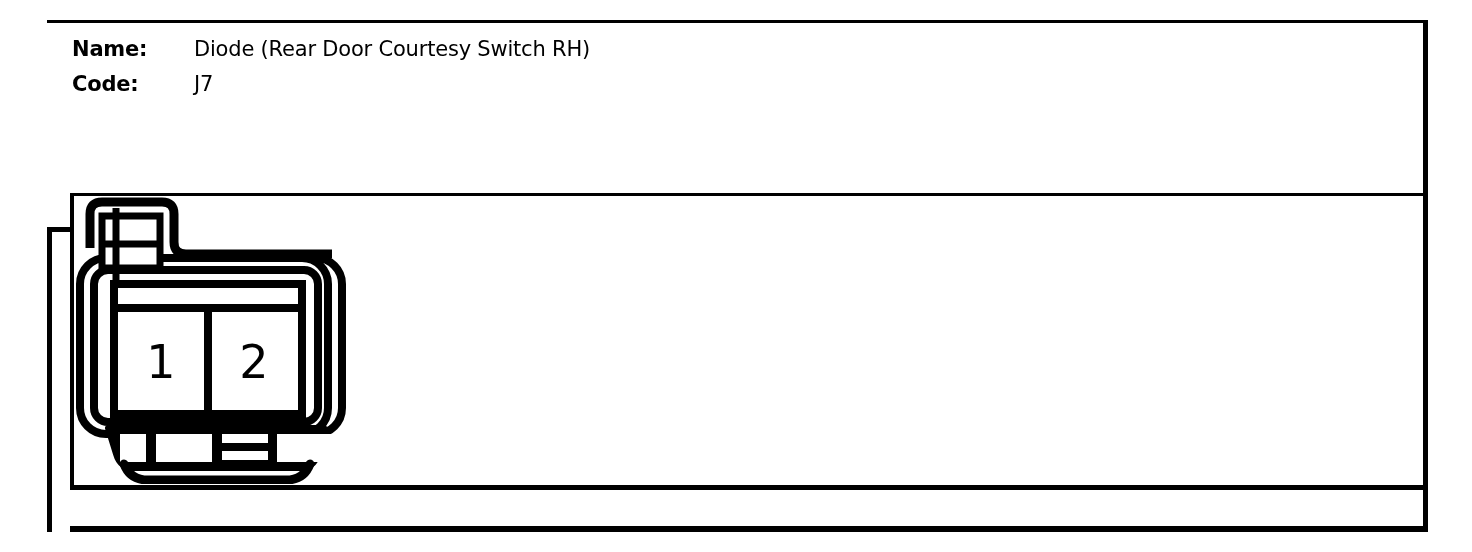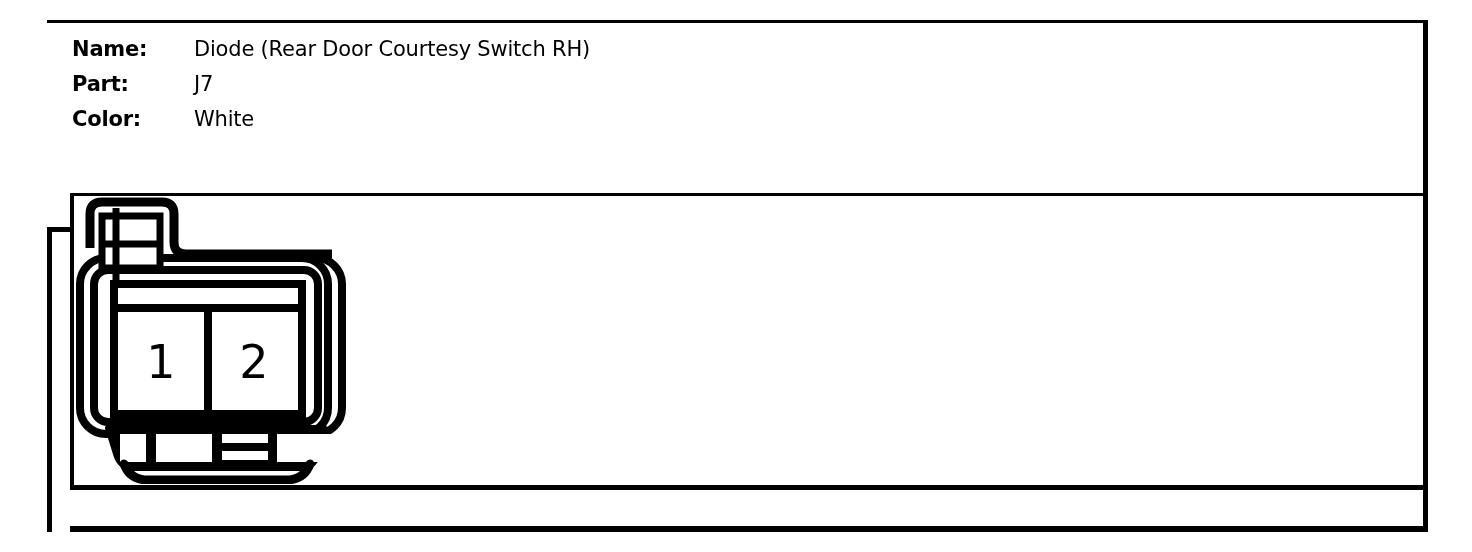--- a/index.html
+++ b/index.html
@@ -122,27 +122,24 @@
   <div class="outer-left-rail"></div>
 
   <div class="info-panel">
     <div class="info-rows">
 
       <div class="info-row">
         <span class="info-label">Name:</span><span class="info-value">Diode (Rear Door Courtesy Switch RH)</span>
       </div>
 
       <div class="info-row">
-        <span class="info-label">Part:</span><span class="info-value">J7</span>
+        <span class="info-label">Code:</span><span class="info-value">J7</span>
       </div>
 
 
-      <div class="info-row">
-        <span class="info-label">Color:</span><span class="info-value">White</span>
-      </div>
 
     </div>
   </div>
 
   <div class="diagram-panel"></div>
 
   <div class="footer-strip"></div>
 
   <div class="connector-wrap">
     <svg width="290" height="292" viewBox="0 0 290 292" xmlns="http://www.w3.org/2000/svg">

